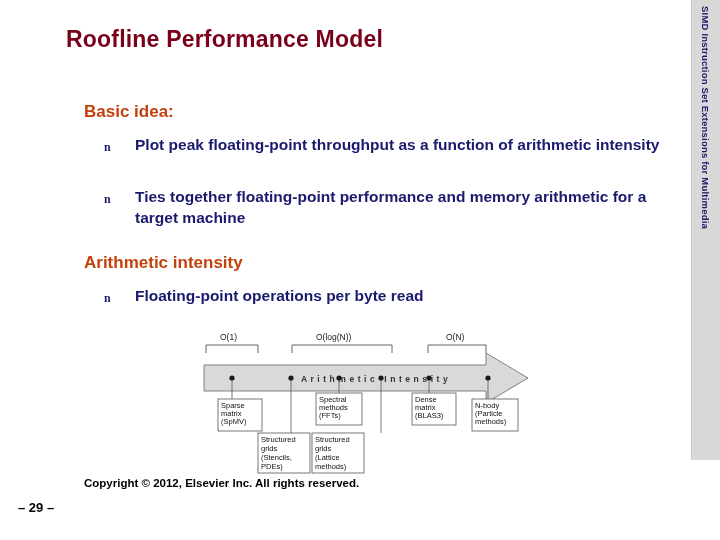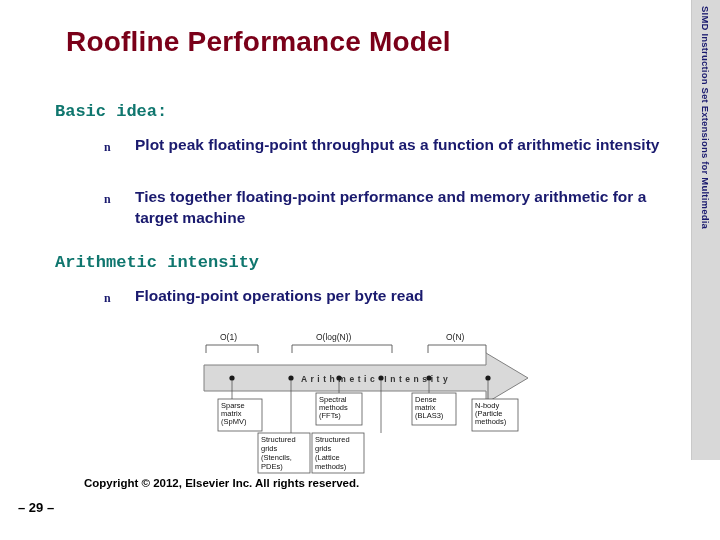--- a/index.html
+++ b/index.html
@@ -44,33 +44,33 @@
     top: 6px;
     letter-spacing: 0.2px;
   }
   
   .title {
     position: absolute;
     left: 66px;
     top: 26px;
     width: 600px;
     color: #7a0019;
-    font-size: 28px;
+    font-size: 23px;
     font-weight: bold;
     font-family: "Liberation Sans", sans-serif;
     letter-spacing: 0.2px;
   }
   
   .lvl1 {
     position: absolute;
-    left: 55px;
-    color: #0f766e;
+    left: 84px;
+    color: #c2410c;
     font-size: 17px;
     font-weight: bold;
-    font-family: Liberation Mono, monospace;
+    font-family: Liberation Sans, sans-serif;
   }
   #basic-idea { top: 102px; }
   #arith-intensity { top: 253px; }
 
   .lvl2 {
     position: absolute;
     left: 104px;
     width: 560px;
     font-size: 15.5px;
     color: #1a1a6e;

